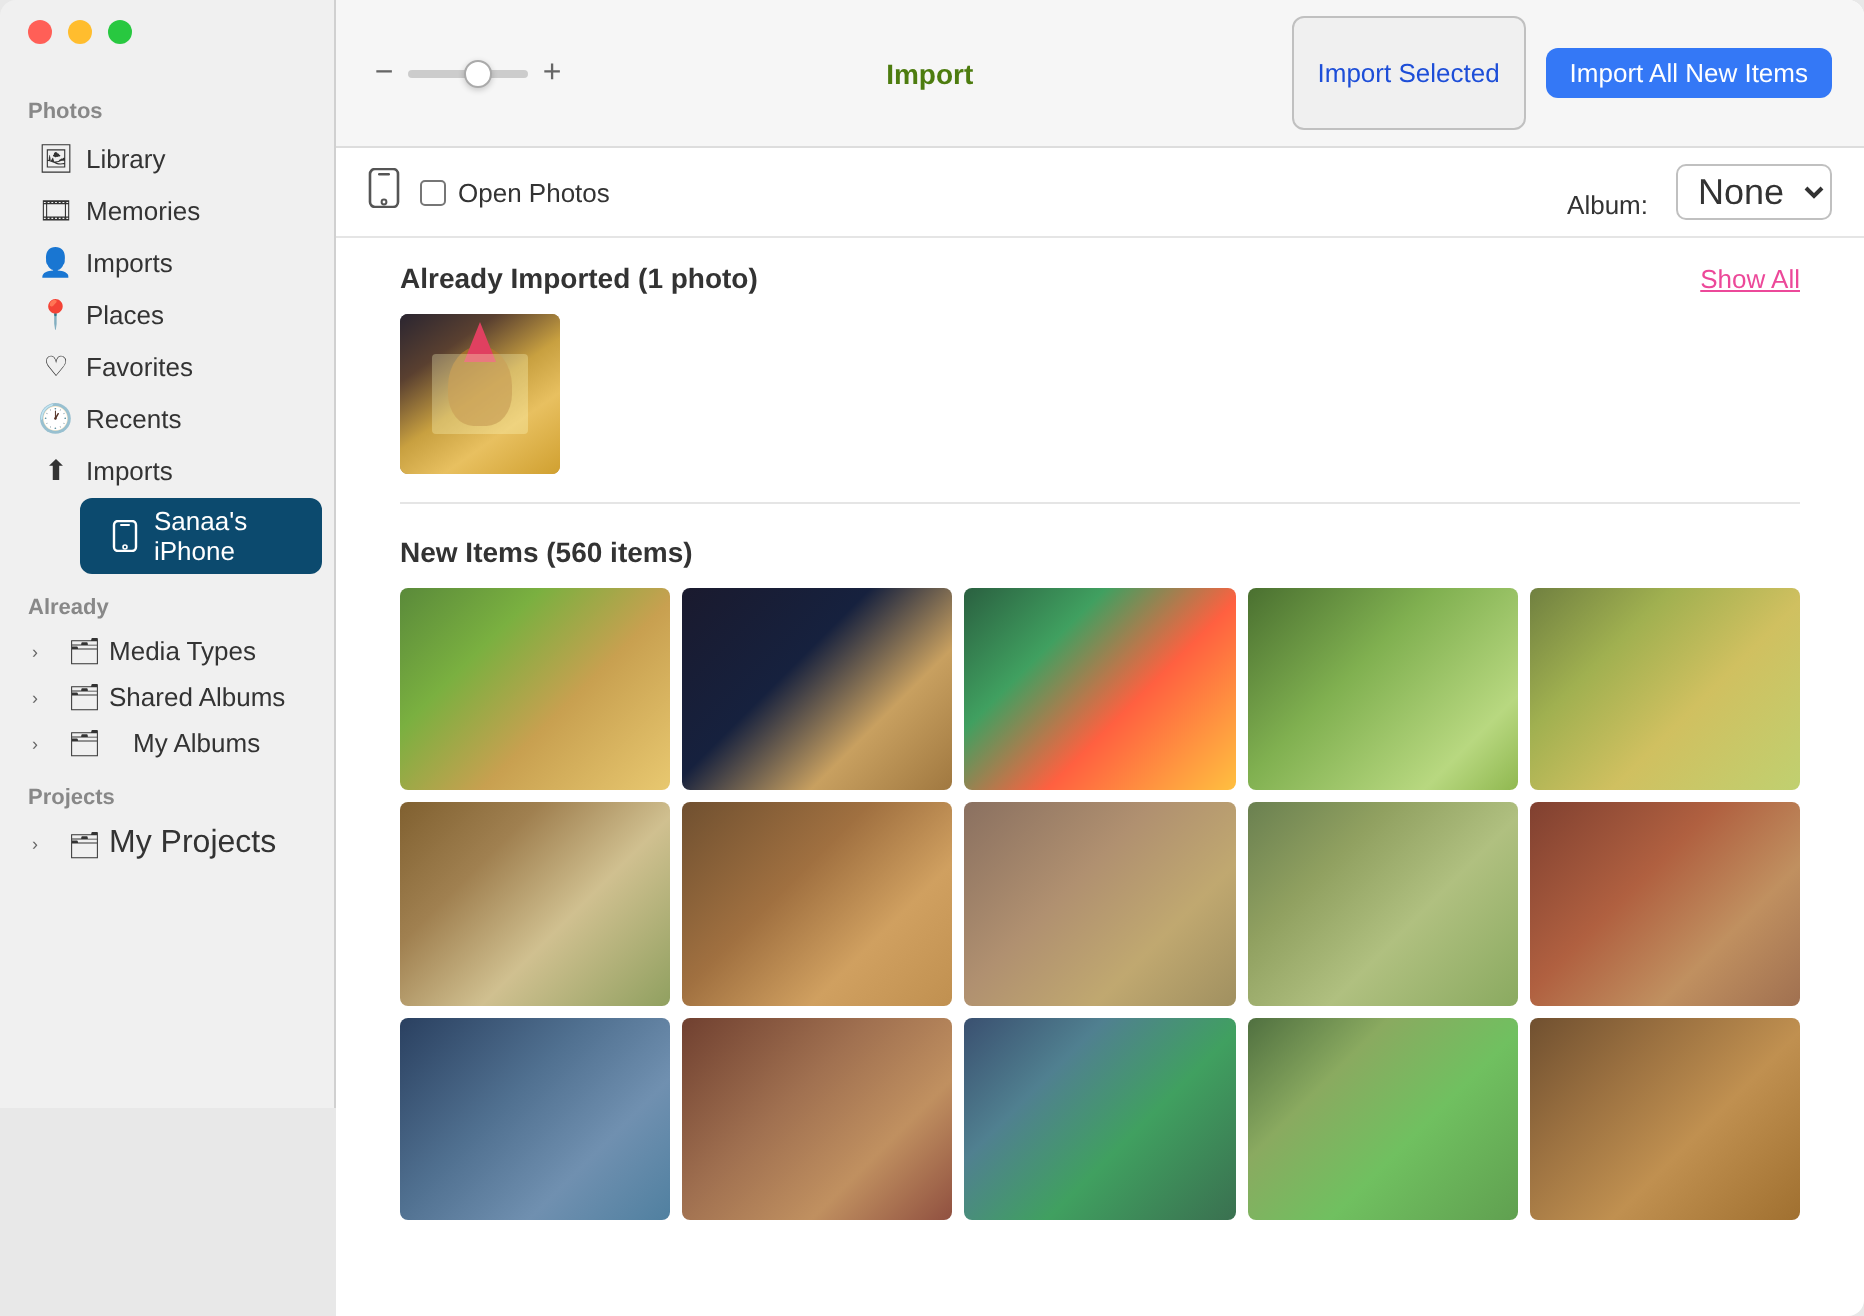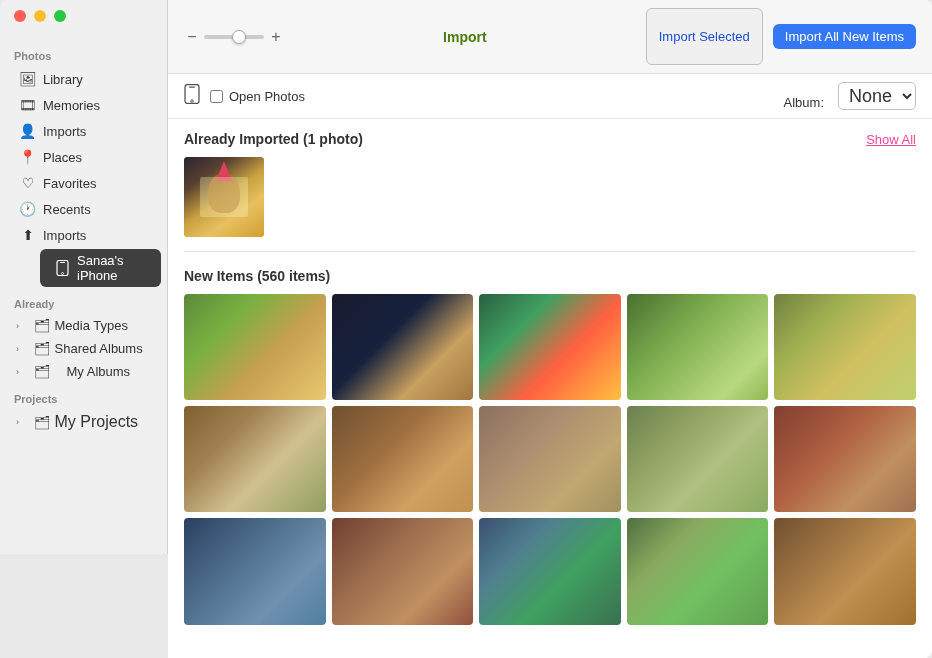--- a/index.html
+++ b/index.html
@@ -41,21 +41,21 @@
       padding: 4px 10px 4px 14px;
       font-size: 13px;
       color: #333;
       cursor: pointer;
       border-radius: 6px;
       margin: 1px 6px;
       gap: 7px;
     }
 
     .sidebar-item.active {
-      background: #404040;
+      background: #0c4a6e;
       color: white;
       margin-left: 40px;
     }
 
     .sidebar-item .icon {
       width: 16px;
       height: 16px;
       display: flex;
       align-items: center;
       justify-content: center;
@@ -235,21 +235,21 @@
       border: 1px solid #c0c0c0;
       border-radius: 5px;
       background: white;
       color: #333;
     }
 
     
     .content {
       flex: 1;
       overflow-y: auto;
-      padding: 12px 16px;
+      padding: 12px 32px;
       text-align: right;
     }
 
     .section-header {
       display: flex;
       align-items: center;
       justify-content: space-between;
       margin-bottom: 10px;
     }
 

